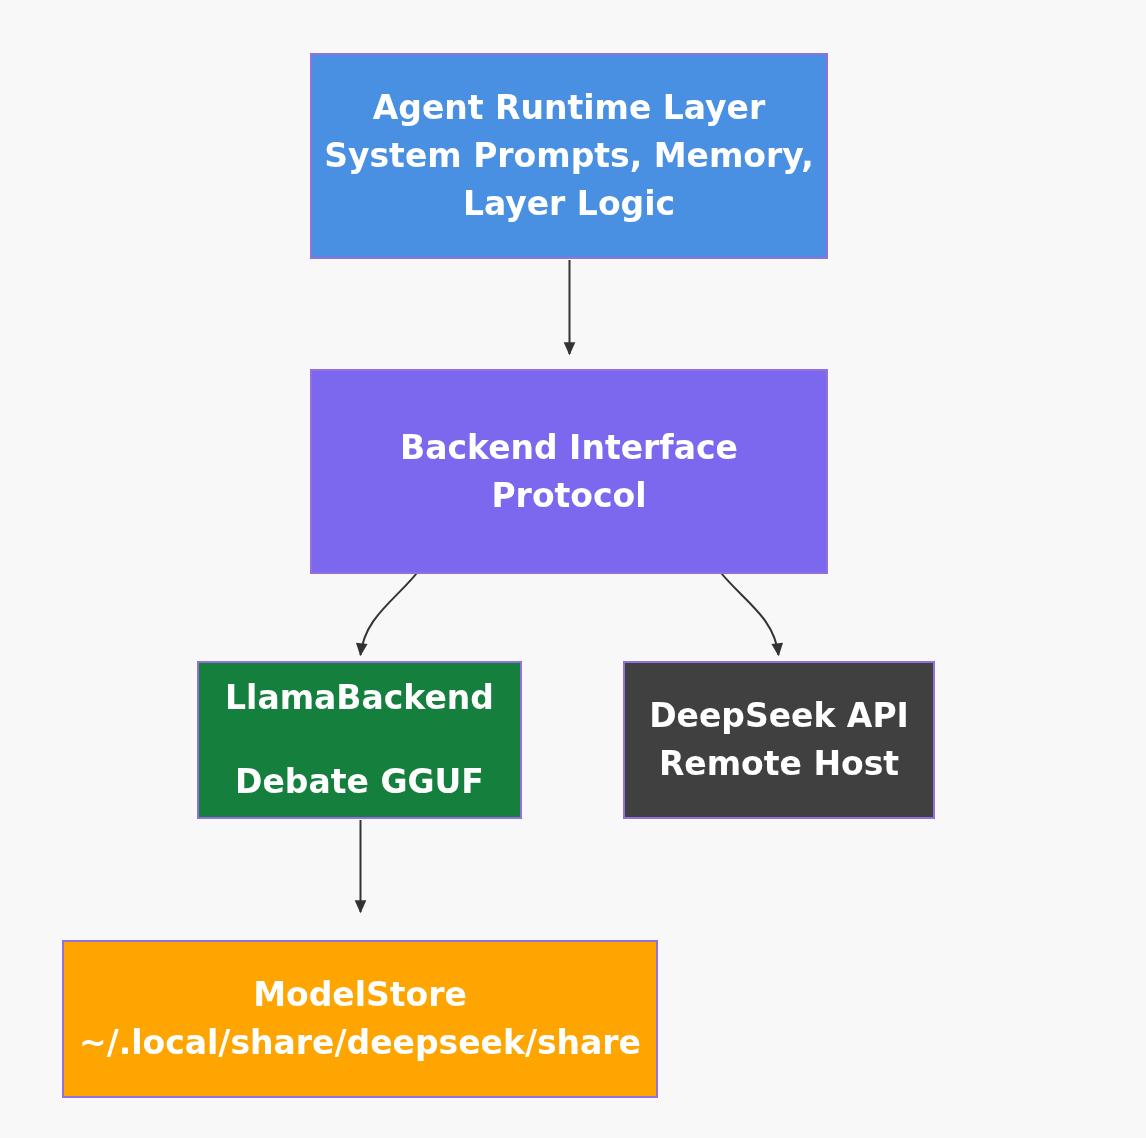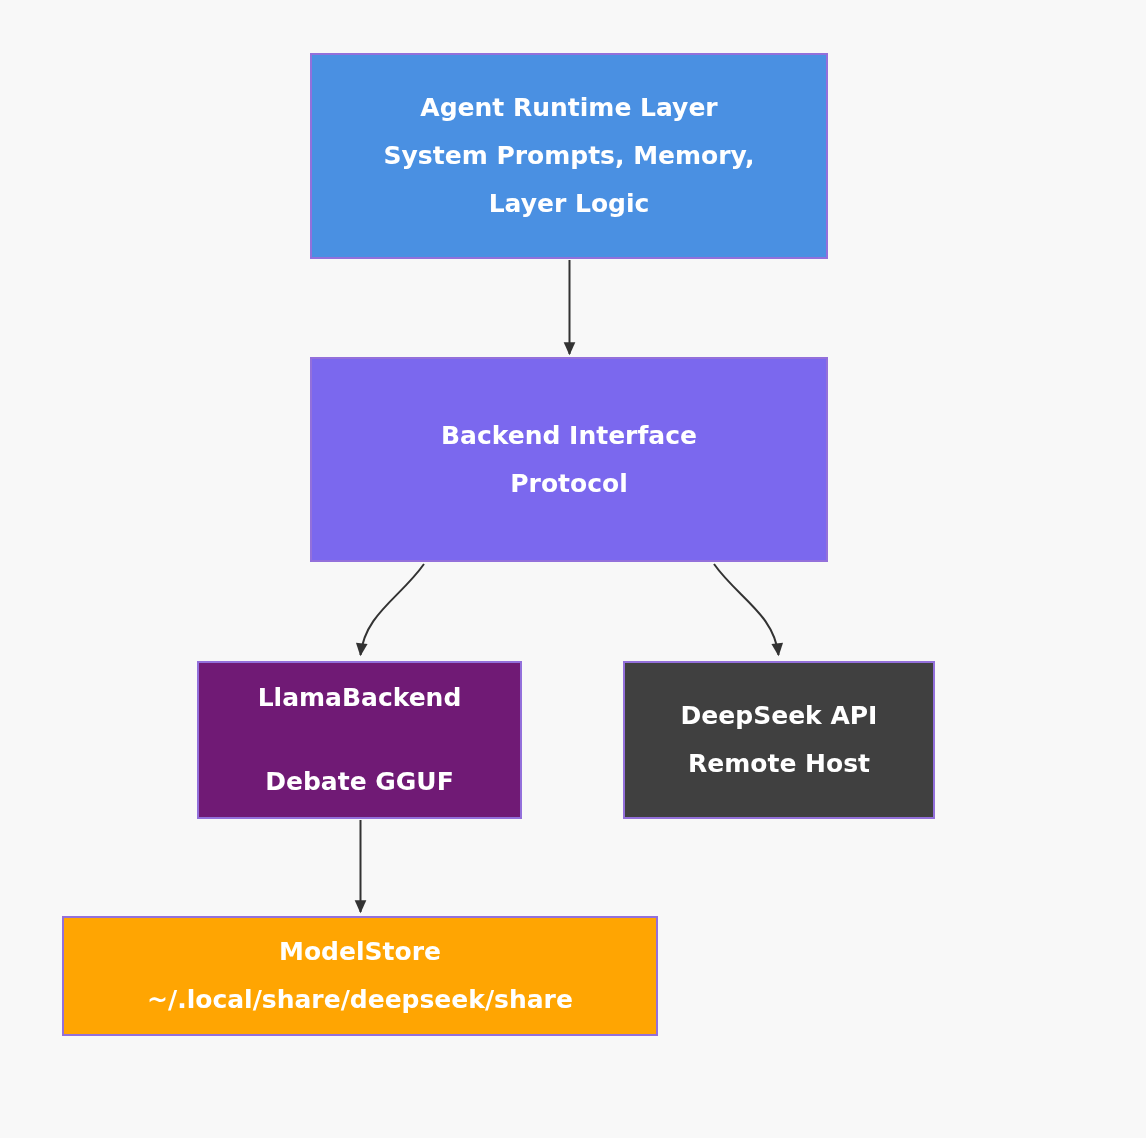--- a/index.html
+++ b/index.html
@@ -24,30 +24,30 @@
   .node {
     position: absolute;
     box-sizing: border-box;
     border: 2px solid #9370db;
     display: flex;
     flex-direction: column;
     justify-content: center;
     align-items: center;
     text-align: center;
     color: #ffffff;
-    font-size: 25px;
+    font-size: 33px;
     font-weight: 700;
     line-height: 48px;
   }
   .node .nline { white-space: nowrap; }
   .node-agent      { left: 310px; top: 53px;  width: 518px; height: 206px; }
   .node-backend    { left: 310px; top: 357px; width: 518px; height: 205px; }
   .node-llama      { left: 197px; top: 661px; width: 325px; height: 158px; }
   .node-deepseek   { left: 623px; top: 661px; width: 312px; height: 158px; }
-  .node-modelstore { left: 62px;  top: 916px; width: 596px; height: 120px; }
+  .node-modelstore { left: 62px;  top: 940px; width: 596px; height: 158px; }
 </style>
 </head>
 <body>
 
 <div class="stage">
 
   <svg class="edges-layer" width="1146" height="1138" viewBox="0 0 1146 1138" xmlns="http://www.w3.org/2000/svg">
     <defs>
       <marker id="arrow" viewBox="0 0 12 12" refX="10" refY="6" markerWidth="17" markerHeight="14" markerUnits="userSpaceOnUse" orient="auto">
         <path d="M0,1 L11,6 L0,11 Z" fill="#333333"></path>
@@ -58,26 +58,26 @@
     <path d="M714,564 C738,598 774,614 778.5,655" fill="none" stroke="#333333" stroke-width="2" marker-end="url(#arrow)"></path>
     <path d="M360.5,820 L360.5,912" fill="none" stroke="#333333" stroke-width="2" marker-end="url(#arrow)"></path>
   </svg>
 
   <div class="node node-agent" style="background: rgb(74, 144, 226);">
     <div class="nline">Agent Runtime Layer</div>
     <div class="nline">System Prompts, Memory,</div>
     <div class="nline">Layer Logic</div>
   </div>
 
-  <div class="node node-backend" style="background: rgb(123, 104, 238);">
+  <div class="node node-backend" style="background: rgb(123, 104, 238); margin-top: 12px;">
     <div class="nline">Backend Interface</div>
     <div class="nline">Protocol</div>
   </div>
 
-  <div class="node node-llama" style="background: #701a75; gap: 36px;">
+  <div class="node node-llama" style="background: #15803d; gap: 36px;">
     <div class="nline">LlamaBackend</div>
     <div class="nline">Debate GGUF</div>
   </div>
 
   <div class="node node-deepseek" style="background: #404040;">
     <div class="nline">DeepSeek API</div>
     <div class="nline">Remote Host</div>
   </div>
 
   <div class="node node-modelstore" style="background: rgb(255, 165, 2);">

